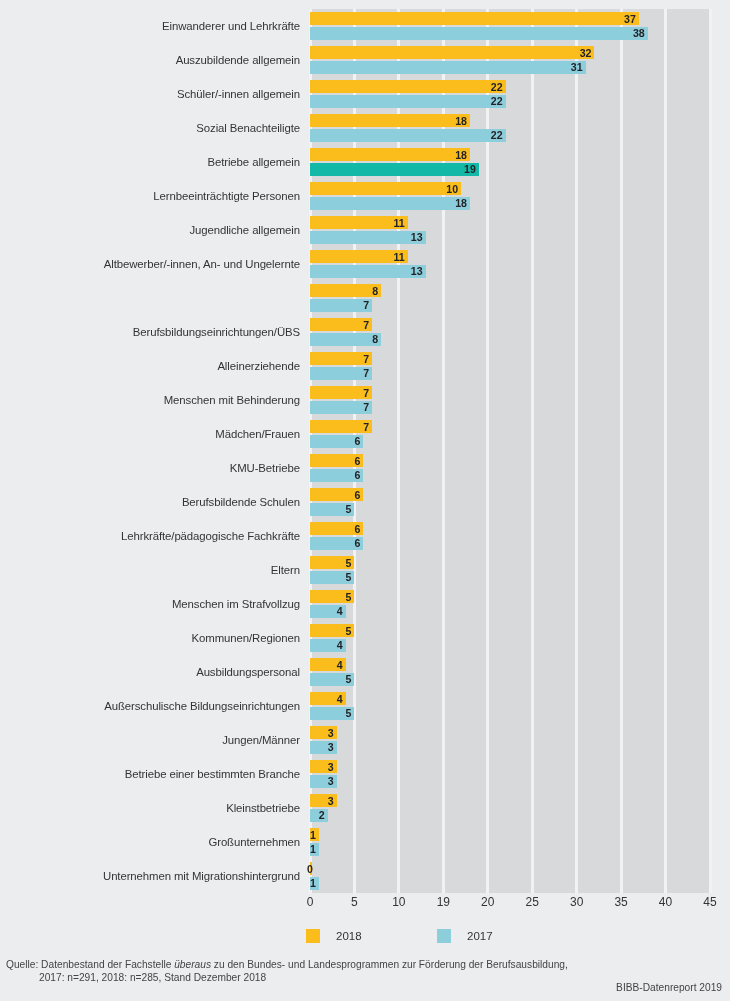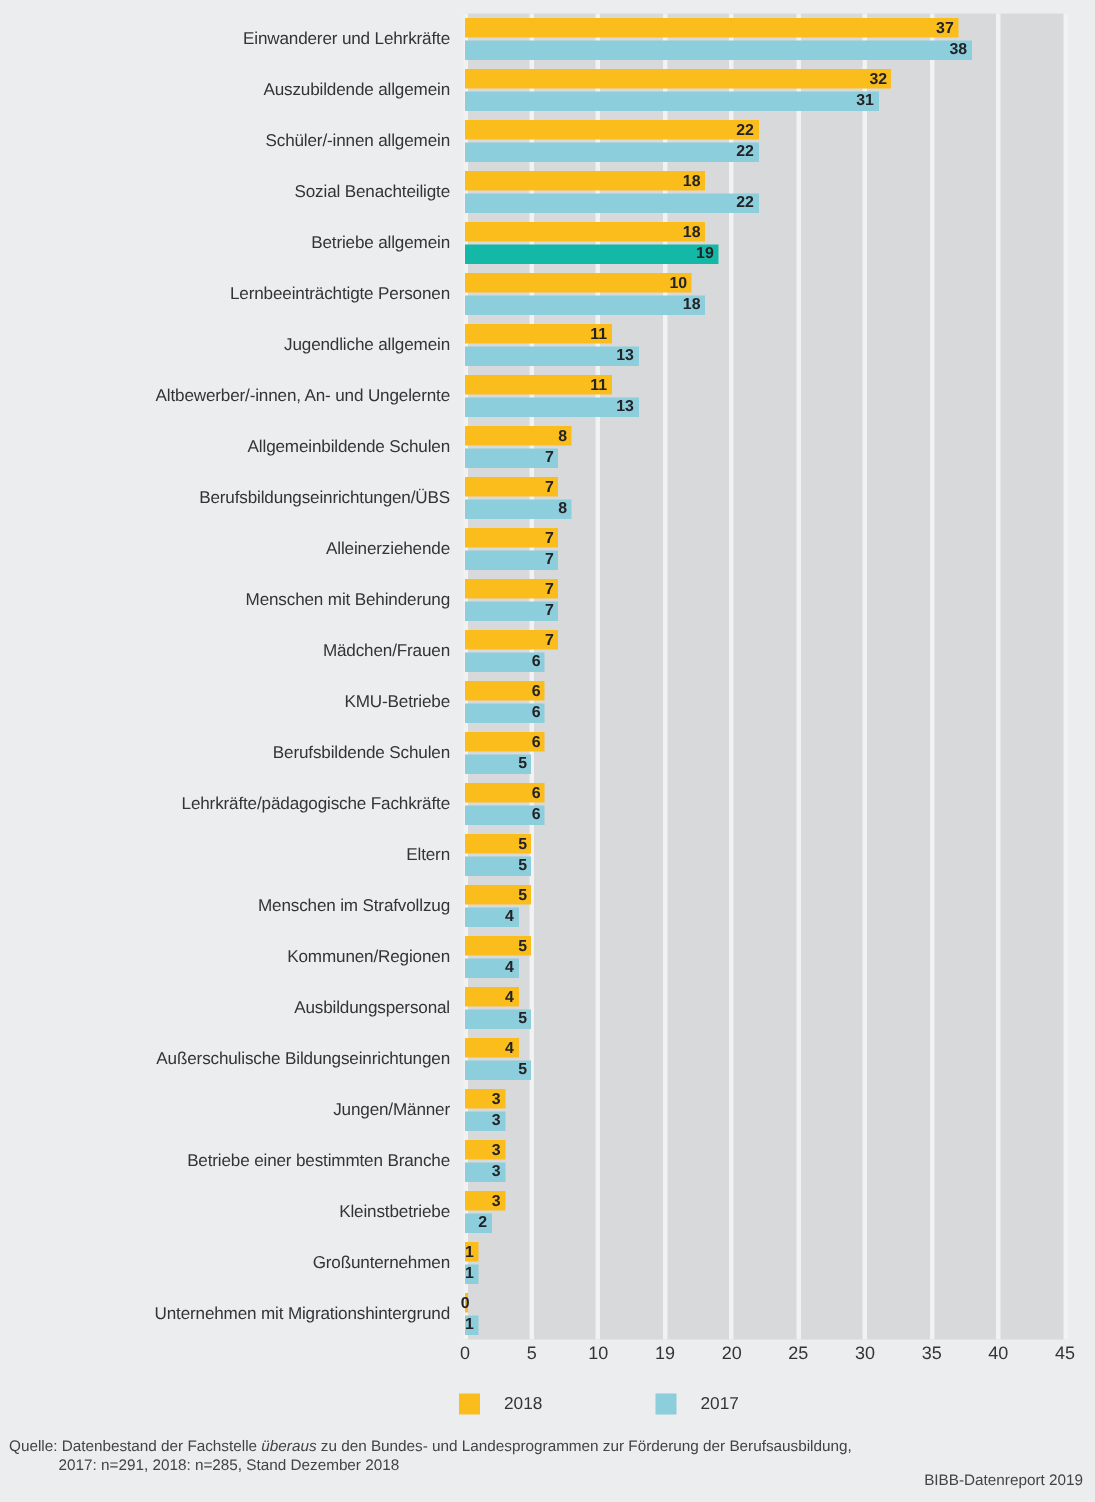--- a/index.html
+++ b/index.html
@@ -281,21 +281,20 @@
         <div class="bars" style="height: 34px;">
           <div class="bar y2018" style="width: 97.7778px; background: rgb(250, 189, 28);">
             <span class="bar-value">11</span>
           </div>
           <div class="bar y2017" style="width: 115.556px; background: rgb(141, 206, 220);">
             <span class="bar-value">13</span>
           </div>
         </div>
       </div>
       <div class="row" style="top: 272px; height: 34px;">
-        <div class="cat-label" style="height: 34px;">Allgemeinbildende Schulen</div>
         <div class="bars" style="height: 34px;">
           <div class="bar y2018" style="width: 71.1111px; background: rgb(250, 189, 28);">
             <span class="bar-value">8</span>
           </div>
           <div class="bar y2017" style="width: 62.2222px; background: rgb(141, 206, 220);">
             <span class="bar-value">7</span>
           </div>
         </div>
       </div>
       <div class="row" style="top: 306px; height: 34px;">

